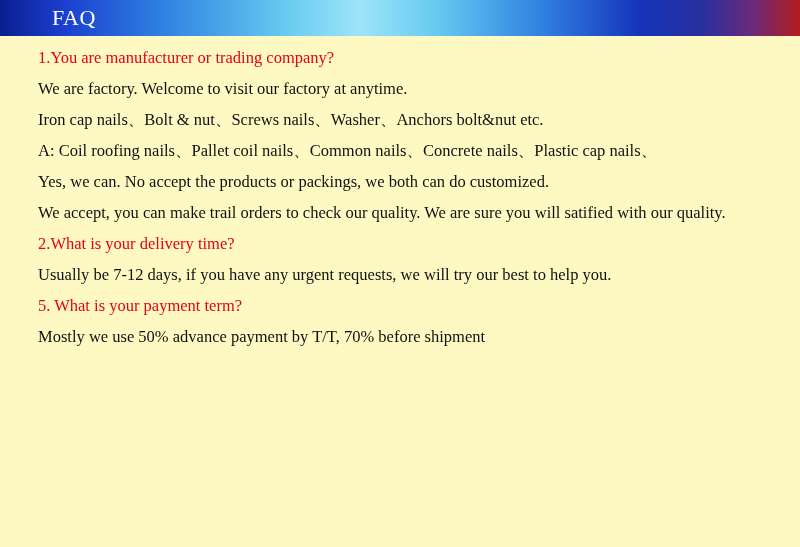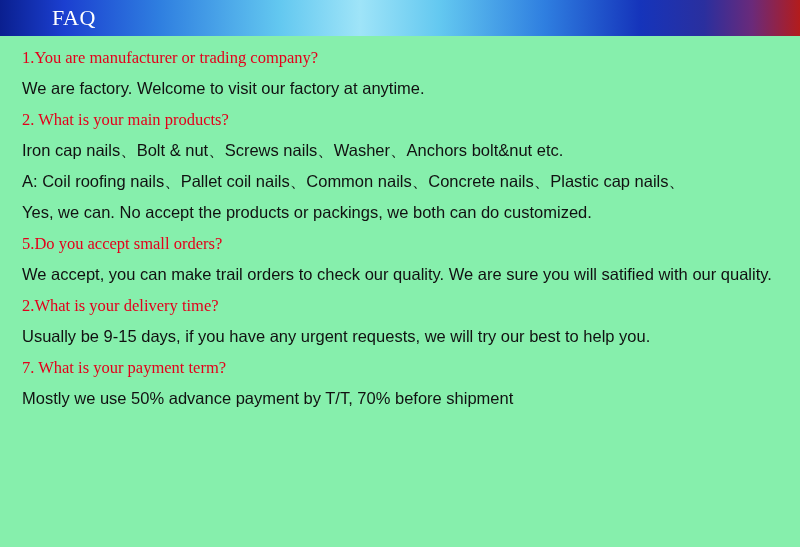--- a/index.html
+++ b/index.html
@@ -10,21 +10,21 @@
     width: 800px;
     height: 547px;
     background: #ffffff;
     font-family: "Liberation Serif", serif;
     overflow: hidden;
   }
   .page {
     position: relative;
     width: 800px;
     height: 547px;
-    background: #86efac;
+    background: #fef9c3;
   }
   
   .faq-header {
     position: relative;
     width: 800px;
     height: 36px;
     background: linear-gradient(to right,
         #0a1f8f 0%,
         #1b3fd0 8%,
         #2f7fe0 20%,
@@ -43,34 +43,35 @@
     left: 52px;
     top: 4px;
     color: #ffffff;
     font-size: 22px;
     font-family: "Liberation Serif", serif;
     letter-spacing: 0.5px;
     line-height: 28px;
   }
   .faq-body {
     padding: 6px 24px 0 22px;
+    margin-left: 16px;
   }
   .q {
     color: #e3001b;
     font-size: 16.5px;
     line-height: 31px;
     margin: 0;
     font-family: "Liberation Serif", serif;
   }
   .a {
     color: #111111;
     font-size: 16.5px;
     line-height: 31px;
     margin: 0;
-    font-family: Liberation Sans, sans-serif;
+    font-family: Liberation Serif, serif;
   }
   .block {
     margin-bottom: 0;
   }
 </style>
 </head>
 <body>
 
 <div class="page">
 
@@ -79,39 +80,37 @@
   </div>
 
   <div class="faq-body">
 
     <div class="block">
       <p class="q">1.You are manufacturer or trading company?</p>
       <p class="a">We are factory. Welcome to visit our factory at anytime.</p>
     </div>
 
     <div class="block">
-      <p class="q">2. What is your main products?</p>
       <p class="a">Iron cap nails、Bolt &amp; nut、Screws nails、Washer、Anchors bolt&amp;nut etc.</p>
       <p class="a">A: Coil roofing nails、Pallet coil nails、Common nails、Concrete nails、Plastic cap nails、</p>
     </div>
 
 
     <div class="block">
       <p class="a">Yes, we can. No accept the products or packings, we both can do customized.</p>
     </div>
 
     <div class="block">
-      <p class="q">5.Do you accept small orders?</p>
       <p class="a">We accept, you can make trail orders to check our quality. We are sure you will satified with our quality.</p>
     </div>
 
     <div class="block">
       <p class="q">2.What is your delivery time?</p>
-      <p class="a">Usually be 9-15 days, if you have any urgent requests, we will try our best to help you.</p>
+      <p class="a">Usually be 7-12 days, if you have any urgent requests, we will try our best to help you.</p>
     </div>
 
     <div class="block">
-      <p class="q">7. What is your payment term?</p>
+      <p class="q">5. What is your payment term?</p>
       <p class="a">Mostly we use 50% advance payment by T/T, 70% before shipment</p>
     </div>
 
   </div>
 </div>
 
 </body></html>

